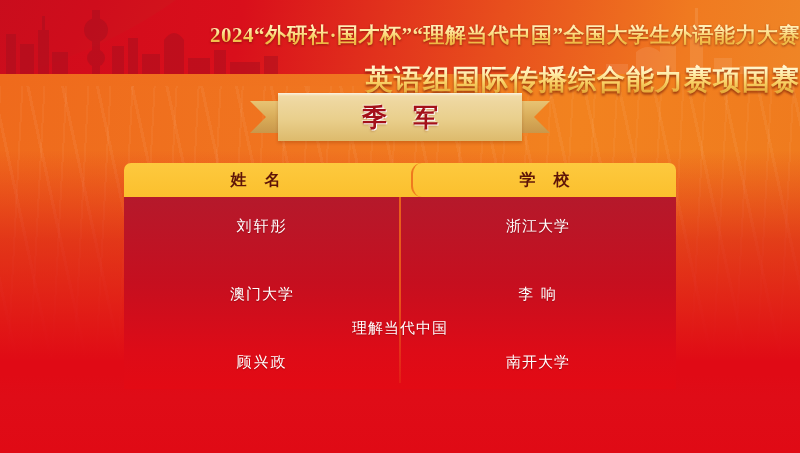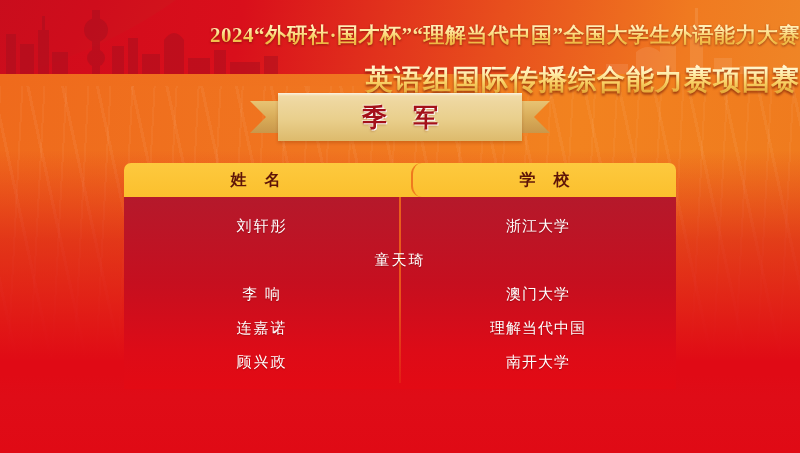--- a/index.html
+++ b/index.html
@@ -171,28 +171,26 @@
     <div class="thead">
       <div class="th">姓 名</div>
       <div class="th">学 校</div>
     </div>
     <div class="tbody">
       <div class="tr">
         <div class="td name">刘轩彤</div>
         <div class="td">浙江大学</div>
       </div>
       <div class="tr">
-        <div class="td name">童天琦</div>
       </div>
       <div class="tr">
+        <div class="td">澳门大学</div>
         <div class="td name">李  响</div>
-        <div class="td">澳门大学</div>
       </div>
       <div class="tr">
-        <div class="td name">连嘉诺</div>
         <div class="td">理解当代中国</div>
       </div>
       <div class="tr">
         <div class="td name">顾兴政</div>
         <div class="td">南开大学</div>
       </div>
     </div>
   </div>
 
 </div>

